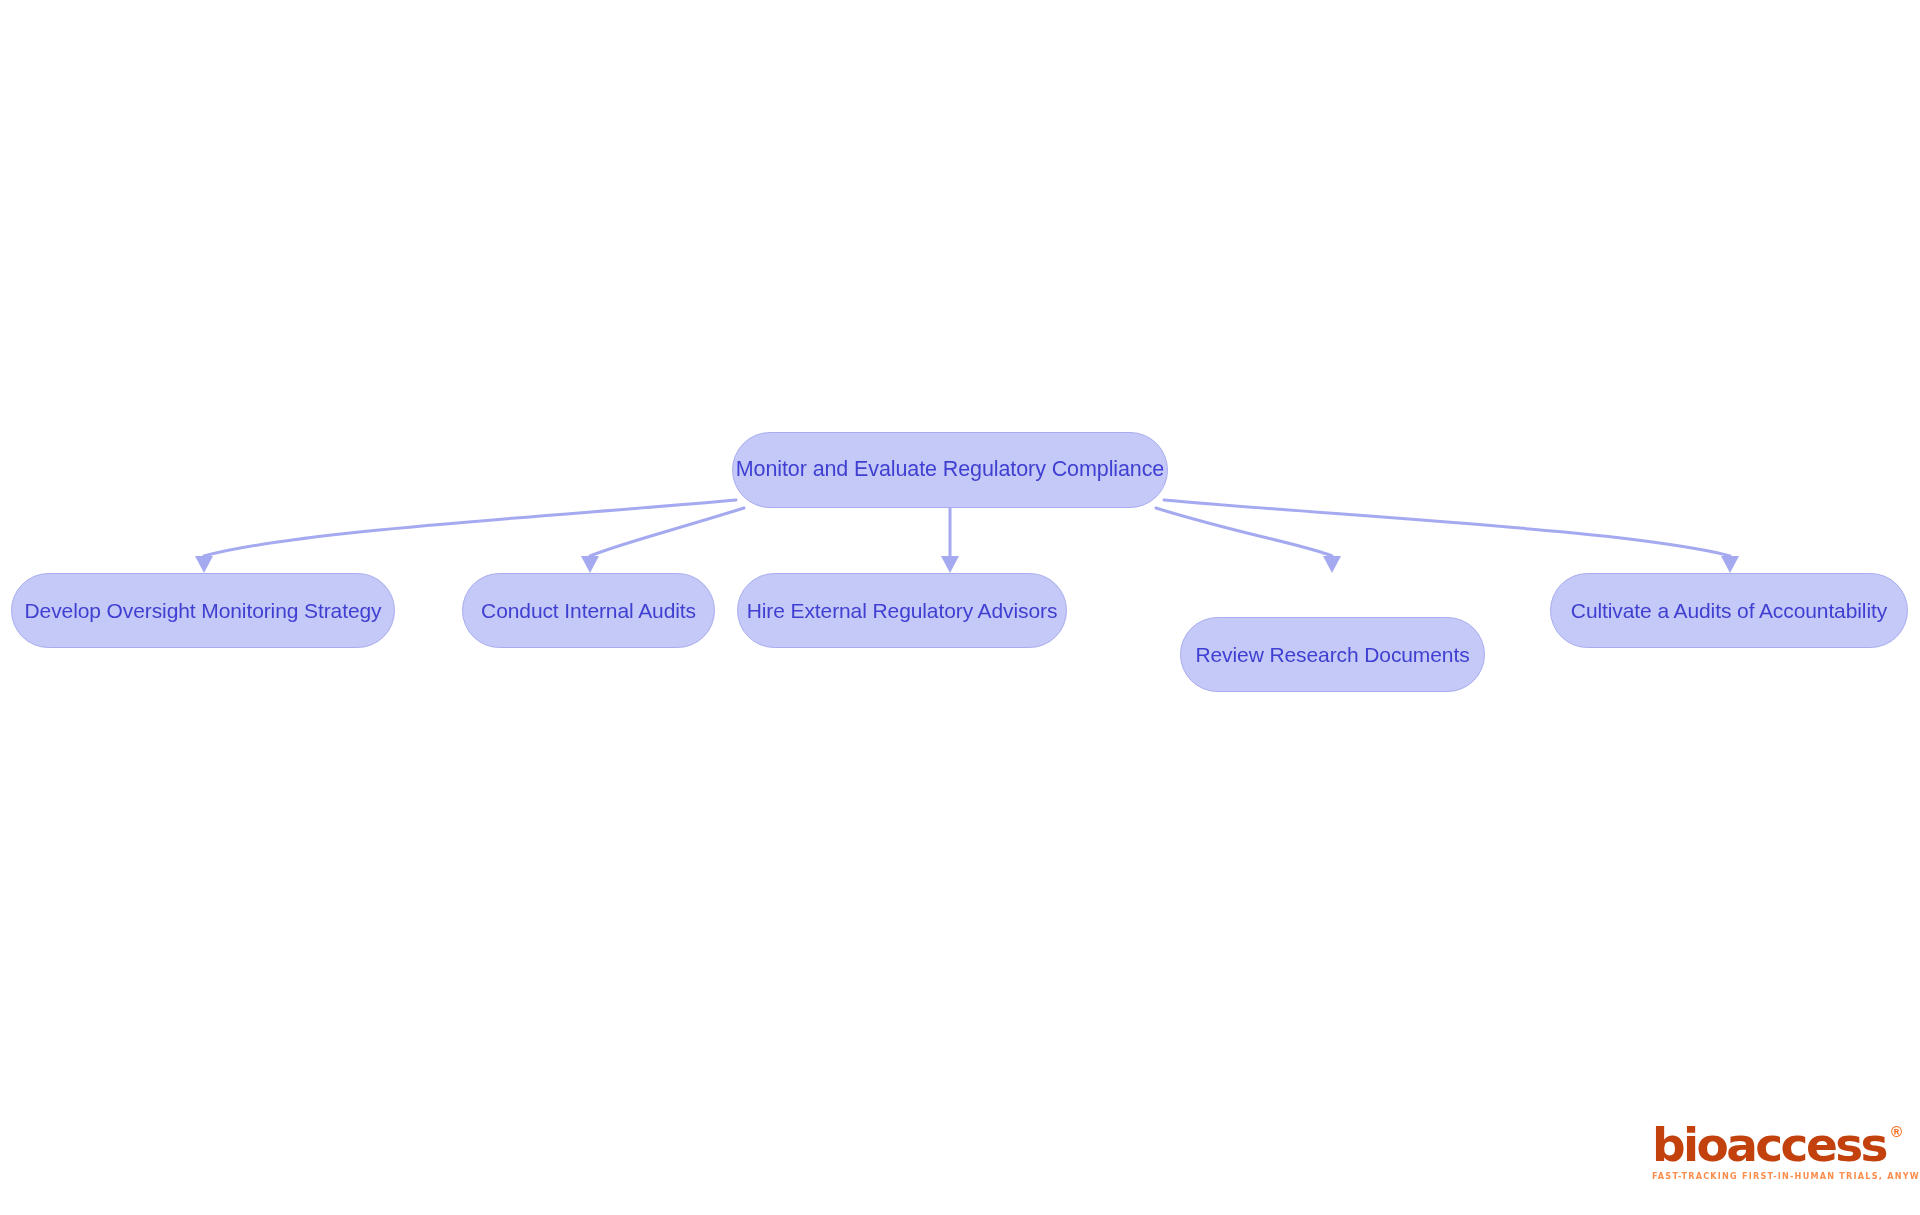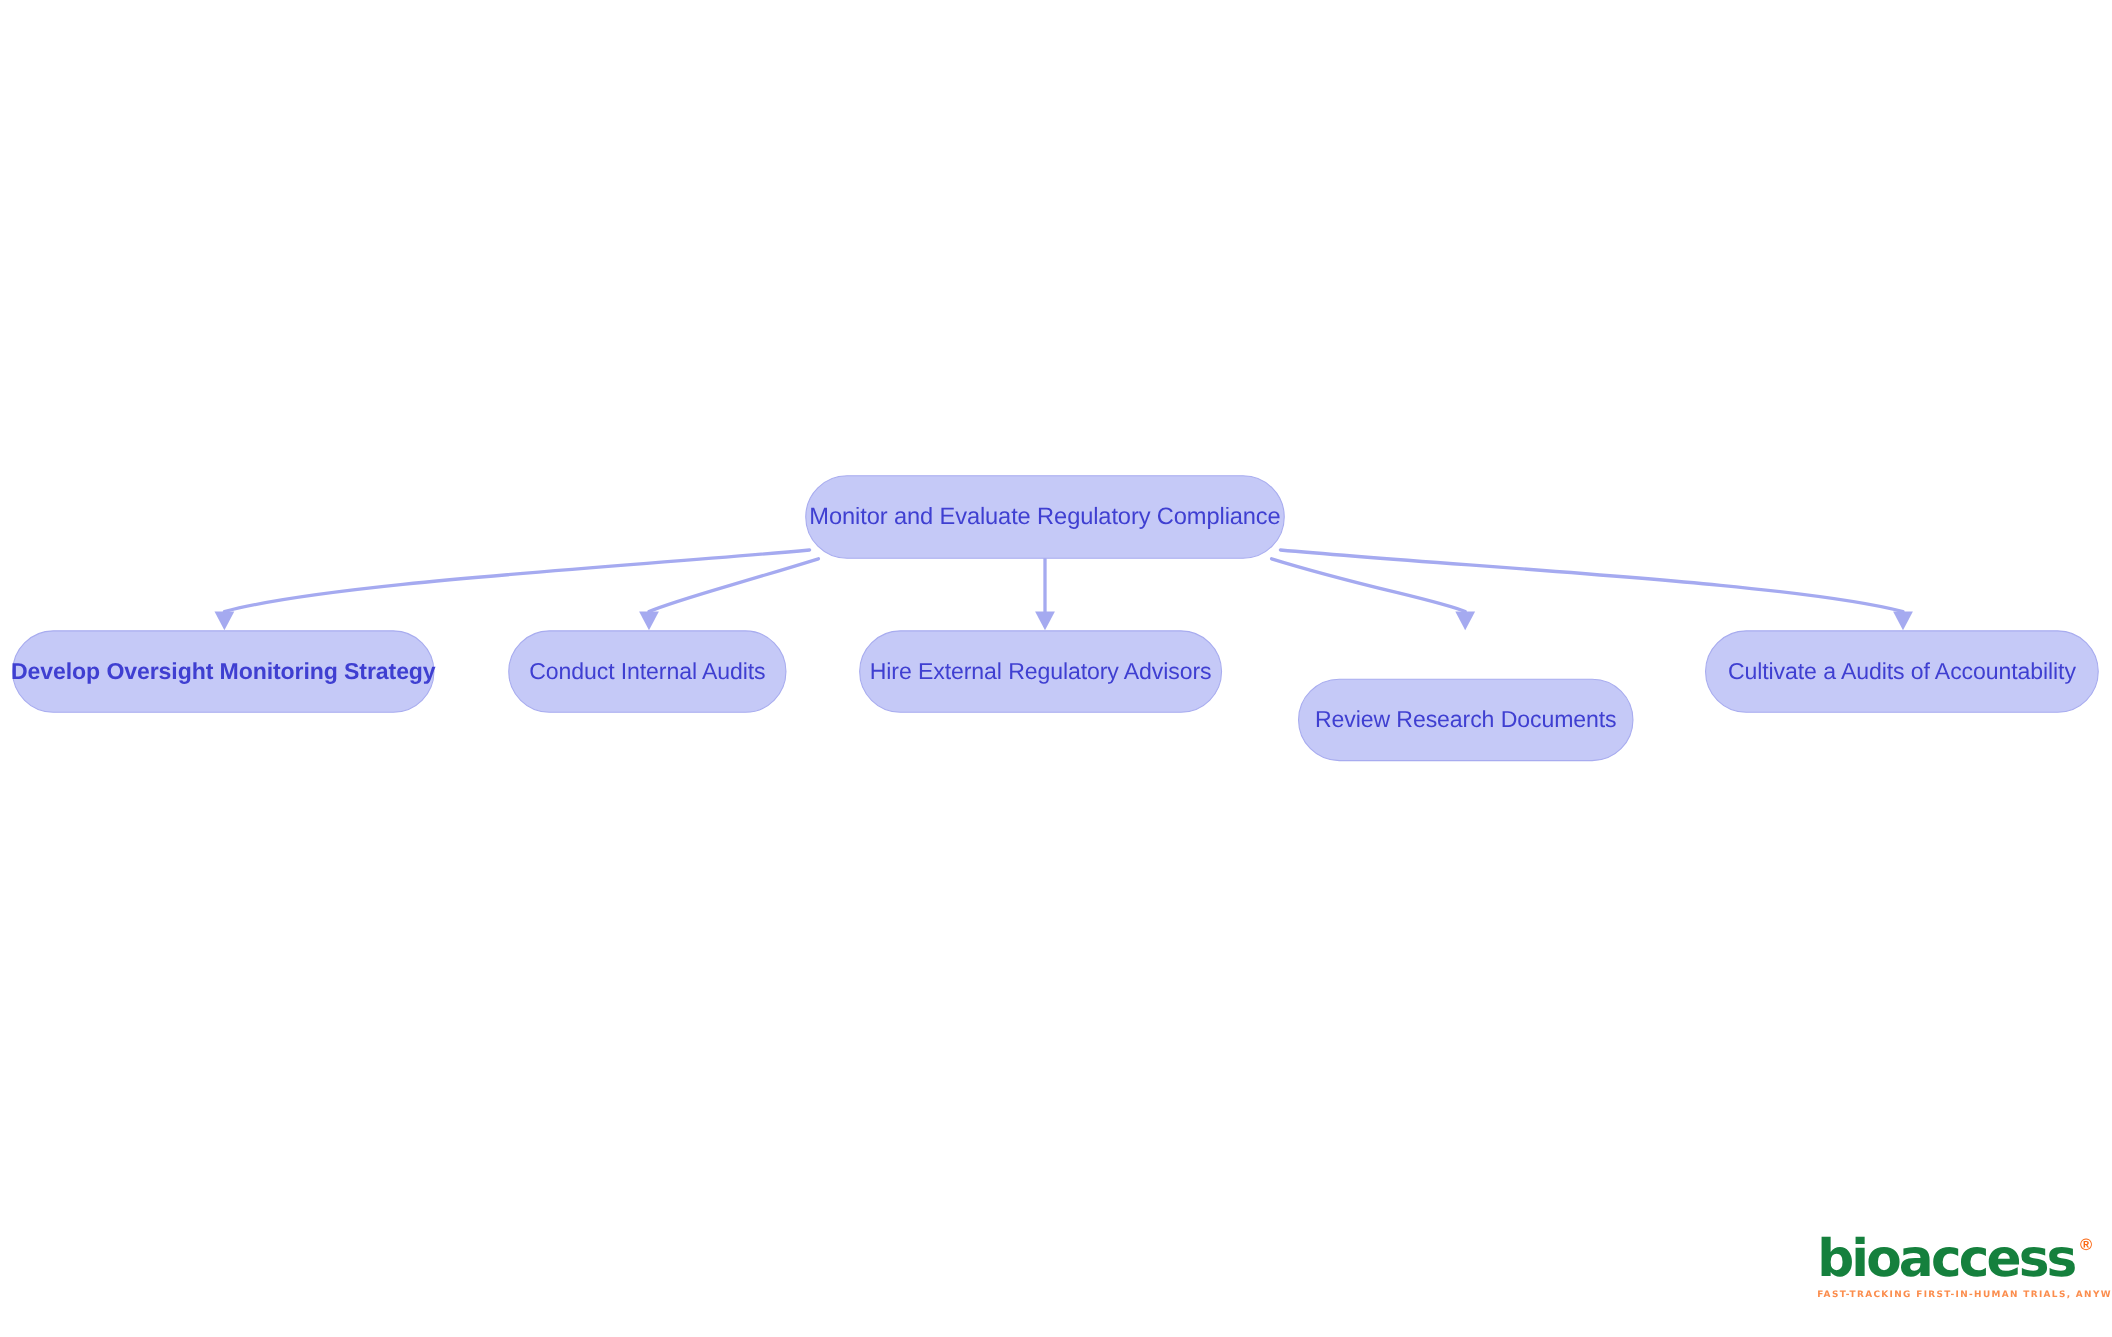--- a/index.html
+++ b/index.html
@@ -53,21 +53,21 @@
     top: 1122px;
     width: 248px;
     user-select: none;
   }
   #logo .wordmark {
     position: relative;
     font-family: "DejaVu Sans", sans-serif;
     font-weight: bold;
     font-size: 47px;
     line-height: 0.98;
-    color: #15803d;
+    color: #c2410c;
     letter-spacing: -2.6px;
     display: block;
   }
   #logo .reg {
     position: absolute;
     right: -2px;
     top: 1px;
     font-size: 15px;
     font-weight: bold;
     letter-spacing: 0;
@@ -99,27 +99,27 @@
       <path d="M 1156 508 C 1240 534, 1306 545, 1332 556" fill="none" stroke="#a5aaf0" stroke-width="3" stroke-linecap="round"></path>
       <polygon points="1323,556 1341,556 1332,573" fill="#a5aaf0"></polygon>
       <path d="M 1164 500 C 1340 516, 1630 530, 1730 556" fill="none" stroke="#a5aaf0" stroke-width="3" stroke-linecap="round"></path>
       <polygon points="1721,556 1739,556 1730,573" fill="#a5aaf0"></polygon>
     </svg>
 
   <div class="node root" style="left: 732px; top: 432px; width: 436px; height: 76px;">
     <span>Monitor and Evaluate Regulatory Compliance</span>
   </div>
 
-  <div class="node child" style="left: 11px; top: 573px; width: 384px; height: 75px; font-weight: bold;">
+  <div class="node child" style="left: 11px; top: 573px; width: 384px; height: 75px;">
     <span>Develop Oversight Monitoring Strategy</span>
   </div>
   <div class="node child" style="left: 462px; top: 573px; width: 253px; height: 75px; text-align: right;">
     <span>Conduct Internal Audits</span>
   </div>
-  <div class="node child" style="left: 781px; top: 573px; width: 330px; height: 75px;">
+  <div class="node child" style="left: 737px; top: 573px; width: 330px; height: 75px;">
     <span>Hire External Regulatory Advisors</span>
   </div>
   <div class="node child" style="left: 1180px; top: 573px; width: 305px; height: 75px; margin-top: 44px;">
     <span>Review Research Documents</span>
   </div>
   <div class="node child" style="left: 1550px; top: 573px; width: 358px; height: 75px;">
     <span>Cultivate a Audits of Accountability</span>
   </div>
 
   <div id="logo">

